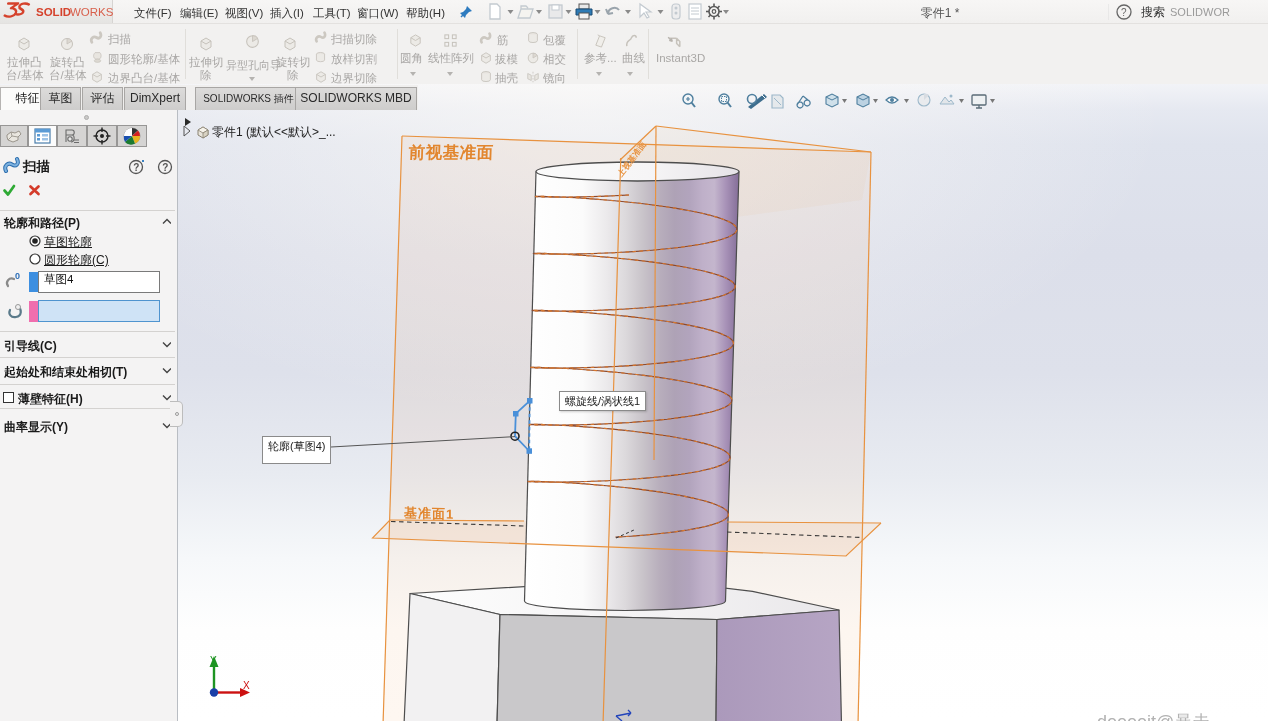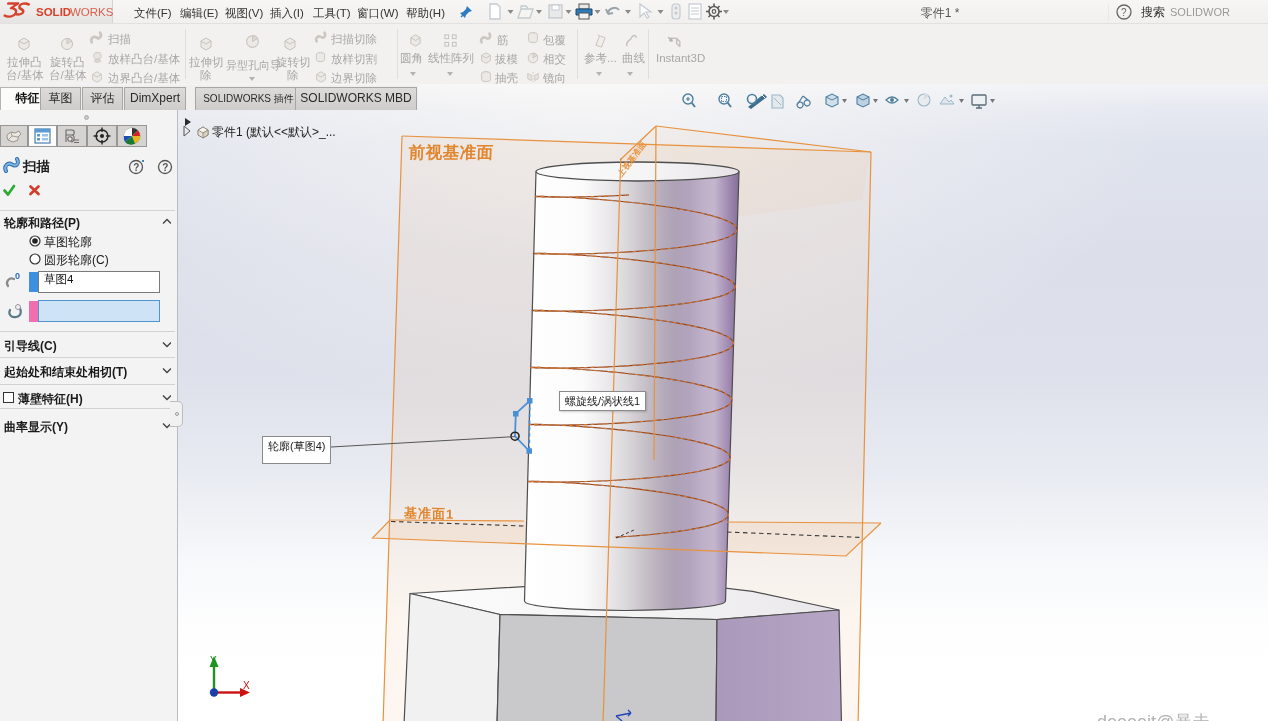--- a/index.html
+++ b/index.html
@@ -36,21 +36,21 @@
 #watermark { position:absolute; left:1097px; top:602px; font-size:18px; color:#b2b2b2; letter-spacing:0px;margin-top:24px; }
 
 #panel { position:absolute; left:0; top:110px; width:178px; height:611px; background:#f4f3f3; border-right:1px solid #b9bdc3; }
 #pm-grip { position:absolute; left:84px; top:5px; width:5px; height:5px; border-radius:50%; background:#c9c8c7; border:1px solid #aeadac; }
 #pmtabs { position:absolute; left:0; top:15px; width:147px; height:22px; }
 .pmtab { position:absolute; top:0; height:22px; background:#d5d4d3; border:1px solid #979695; }
 .pmtab.active { background:#fcfcfc; }
 .sep { position:absolute; left:0; width:175px; height:1px; background:#d4d2d0; }
 .phead { position:absolute; left:4px; font-size:12px; font-weight:bold; color:#1a1a1a; white-space:nowrap; }
 .chev { position:absolute; left:162px; width:9px; height:9px; }
-.ptext { position:absolute; font-size:12px; color:#1a1a1a; white-space:nowrap; }
+.ptext { position:absolute; font-size:12px; color:#1a1a1a; white-space:nowrap;text-decoration:underline; }
 </style>
 </head>
 <body>
 <div id="page">
 
   <div id="menubar">
     <div id="logo">
       <svg width="113" height="23" viewBox="0 0 113 23">
         <g transform="skewX(-14)" fill="none" stroke="#d5422c" stroke-linecap="round">
           <path d="M9,3.5 L19,3.5 L13,8.2 C17,8.2 19.5,10.2 19,13 C18.4,16.2 13,17.8 8.5,15.5" stroke-width="2.3" stroke-linejoin="round"></path>
@@ -136,21 +136,21 @@
       <div class="rt" style="left:50px;top:31px;">旋转凸</div>
       <div class="rt" style="left:49px;top:44px;">台/基体</div>
       <svg class="ricon" style="left:89px;top:6px;" width="15" height="15" viewBox="0 0 16 16">
         <path d="M3,13 C1,9 5,6 8,8 C11,10 14,7 12,3" fill="none" stroke="#ccc8c1" stroke-width="3" stroke-linecap="round"></path>
       </svg>
       <div class="rt" style="left:108px;top:8px;">扫描</div>
       <svg class="ricon" style="left:91px;top:27px;" width="13" height="13" viewBox="0 0 16 16">
         <path d="M5,2 C2,5 3,9 6,10 L10,10 C13,9 13,4 11,2 Z" fill="#e8e5e0" stroke="#c6c2bb" stroke-width="1"></path>
         <ellipse cx="8" cy="12" rx="4" ry="2" fill="#dcd8d1" stroke="#c6c2bb" stroke-width="0.8"></ellipse>
       </svg>
-      <div class="rt" style="left:108px;top:28px;">放样凸台/基体</div>
+      <div class="rt" style="left:108px;top:28px;">圆形轮廓/基体</div>
       <svg class="ricon" style="left:90px;top:46px;" width="14" height="14" viewBox="0 0 16 16">
         <polygon points="3,5 8,2 13,5 13,11 8,14 3,11" fill="#eceae6" stroke="#c6c2bb" stroke-width="1"></polygon>
         <polyline points="3,5 8,8 13,5 M8,8 8,14" fill="none" stroke="#c6c2bb" stroke-width="1"></polyline>
       </svg>
       <div class="rt" style="left:108px;top:47px;">边界凸台/基体</div>
       <div class="rsep" style="left:185px;"></div>
       <svg class="ricon" style="left:198px;top:12px;" width="16" height="16" viewBox="0 0 16 16">
         <polygon points="3,5 8,2 13,5 13,11 8,14 3,11" fill="#eceae6" stroke="#c6c2bb" stroke-width="1"></polygon>
         <polyline points="3,5 8,8 13,5 M8,8 8,14" fill="none" stroke="#c6c2bb" stroke-width="1"></polyline>
       </svg>
@@ -400,21 +400,21 @@
         </g>
         <text x="31" y="12.5" font-size="12" fill="#222" font-family="Liberation Sans">零件1  (默认&lt;&lt;默认&gt;_...</text>
       </svg>
     </div>
     <div class="box" style="left:559px; top:307px; height:20px;">螺旋线/涡状线1</div>
     <div class="box" style="left:262px; top:352px; height:28px; box-shadow:none;">轮廓(草图4)</div>
     <div id="watermark">dooooit@暴走</div>
   </div>
 
   <div id="tabstrip">
-    <div class="ctab active" style="left:0px; width:55px;font-weight:bold;">特征</div>
+    <div class="ctab active" style="left:0px; width:55px;">特征</div>
     <div class="ctab" style="left:40px; width:41px;">草图</div>
     <div class="ctab" style="left:82px; width:41px;">评估</div>
     <div class="ctab" style="left:124px; width:62px;">DimXpert</div>
     <div class="ctab" style="left:195px; width:107px; font-size:10px;">SOLIDWORKS 插件</div>
     <div class="ctab" style="left:295px; width:122px; font-size:12px;">SOLIDWORKS MBD</div>
   </div>
 
   <div id="panel">
     <div id="pm-grip"></div>
     <div id="pmtabs">

